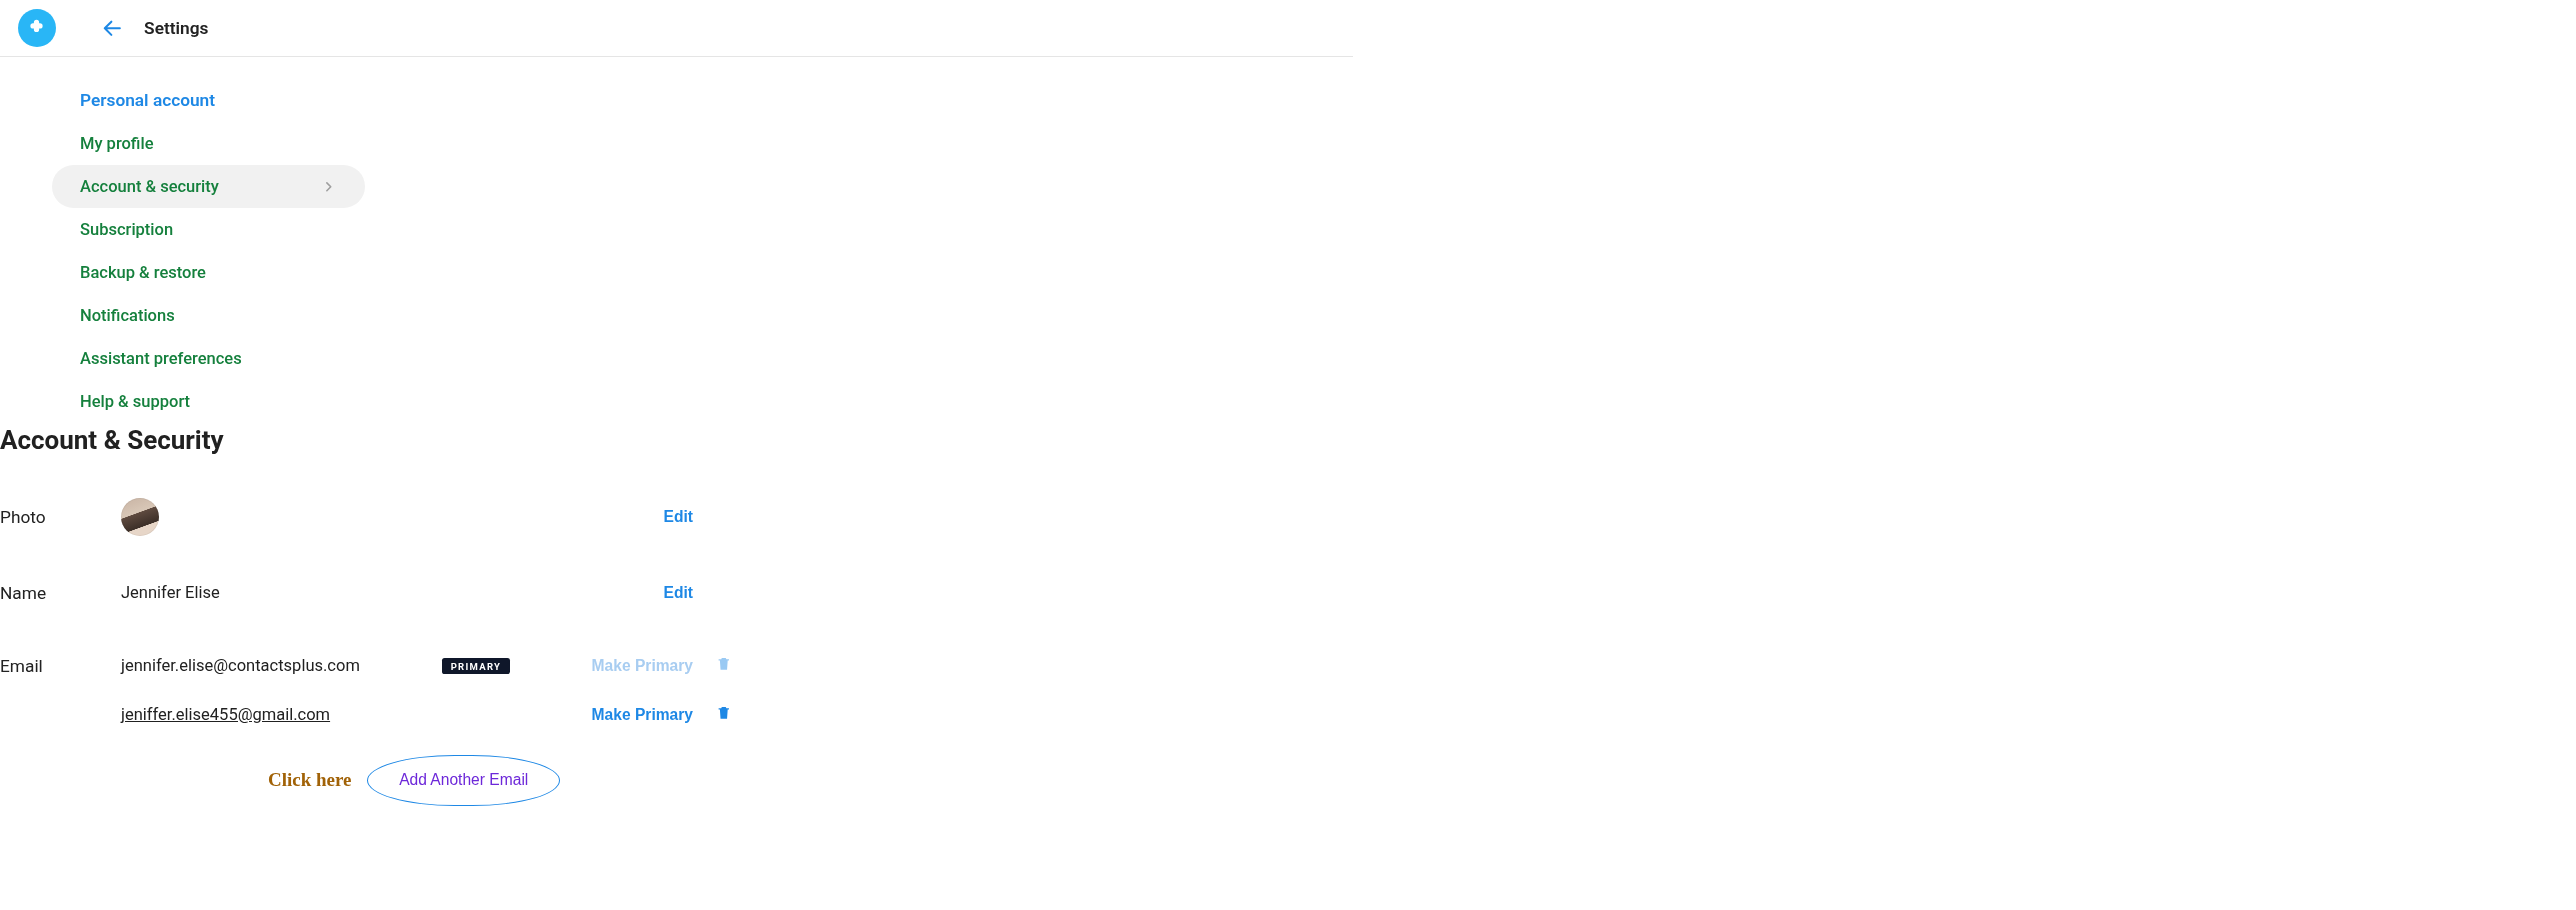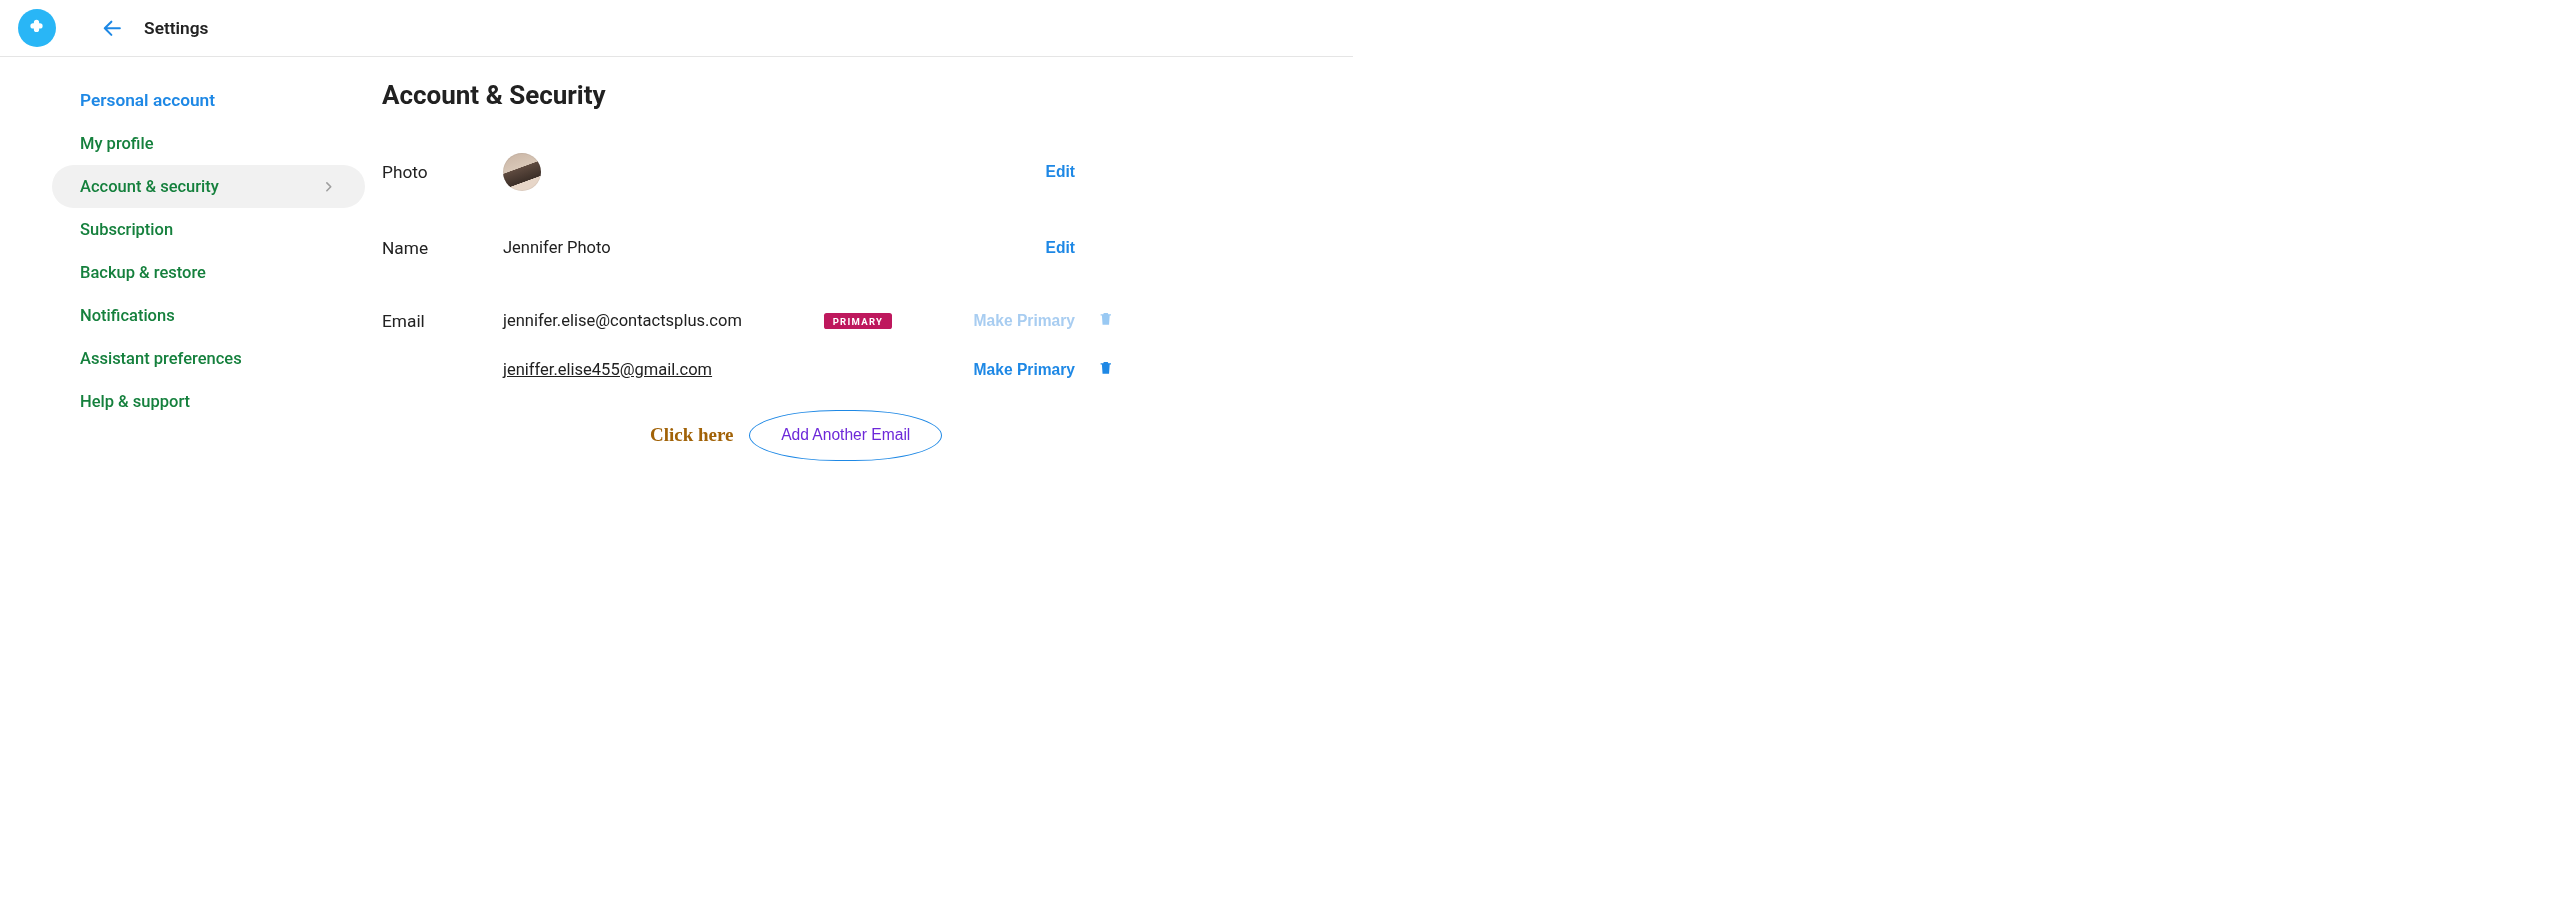--- a/index.html
+++ b/index.html
@@ -32,20 +32,21 @@
     }
     .settings-title {
       margin-left: 21px;
       font-size: 17.3px;
       font-weight: 600;
       color: #222;
     }
     .body {
       display: flex;
       padding-top: 21px;
+      flex-direction: column;
     }
     .sidebar {
       width: 382px;
       padding-left: 52px;
       padding-right: 17.3px;
     }
     .sidebar-toplink {
       color: #1e88e5;
       font-size: 17.3px;
       font-weight: 600;
@@ -92,21 +93,21 @@
       font-size: 16.5px;
     }
     .row-badge { width: 147px; }
     .row-primary-action { width: 104px; text-align: right; }
     .row-trash { width: 61px; text-align: center; }
 
     .email-block { padding-top: 10.4px; }
 
     .primary-badge {
       display: inline-block;
-      background: #be185d;
+      background: #0f172a;
       color: #fff;
       font-size: 9.5px;
       font-weight: 700;
       letter-spacing: 1.3px;
       padding: 2.6px 8.7px;
       border-radius: 2.6px;
     }
     .link-btn {
       color: #1e88e5;
       font-size: 15.6px;
@@ -211,21 +212,21 @@
         </div>
         <div class="row-badge"></div>
         <div class="row-primary-action">
           <button class="link-btn">Edit</button>
         </div>
         <div class="row-trash"></div>
       </div>
 
       <div class="row">
         <div class="row-label">Name</div>
-        <div class="row-value">Jennifer Photo</div>
+        <div class="row-value">Jennifer Elise</div>
         <div class="row-badge"></div>
         <div class="row-primary-action">
           <button class="link-btn">Edit</button>
         </div>
         <div class="row-trash"></div>
       </div>
 
       <div class="email-block">
         <div class="row" style="min-height:49px;">
           <div class="row-label">Email</div>

